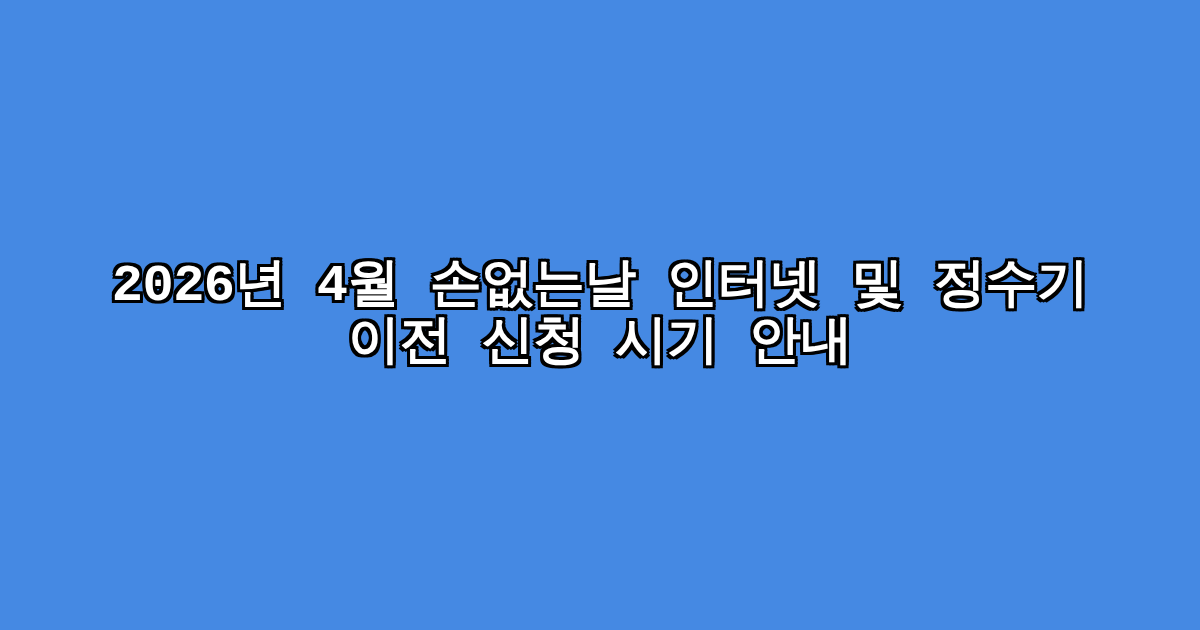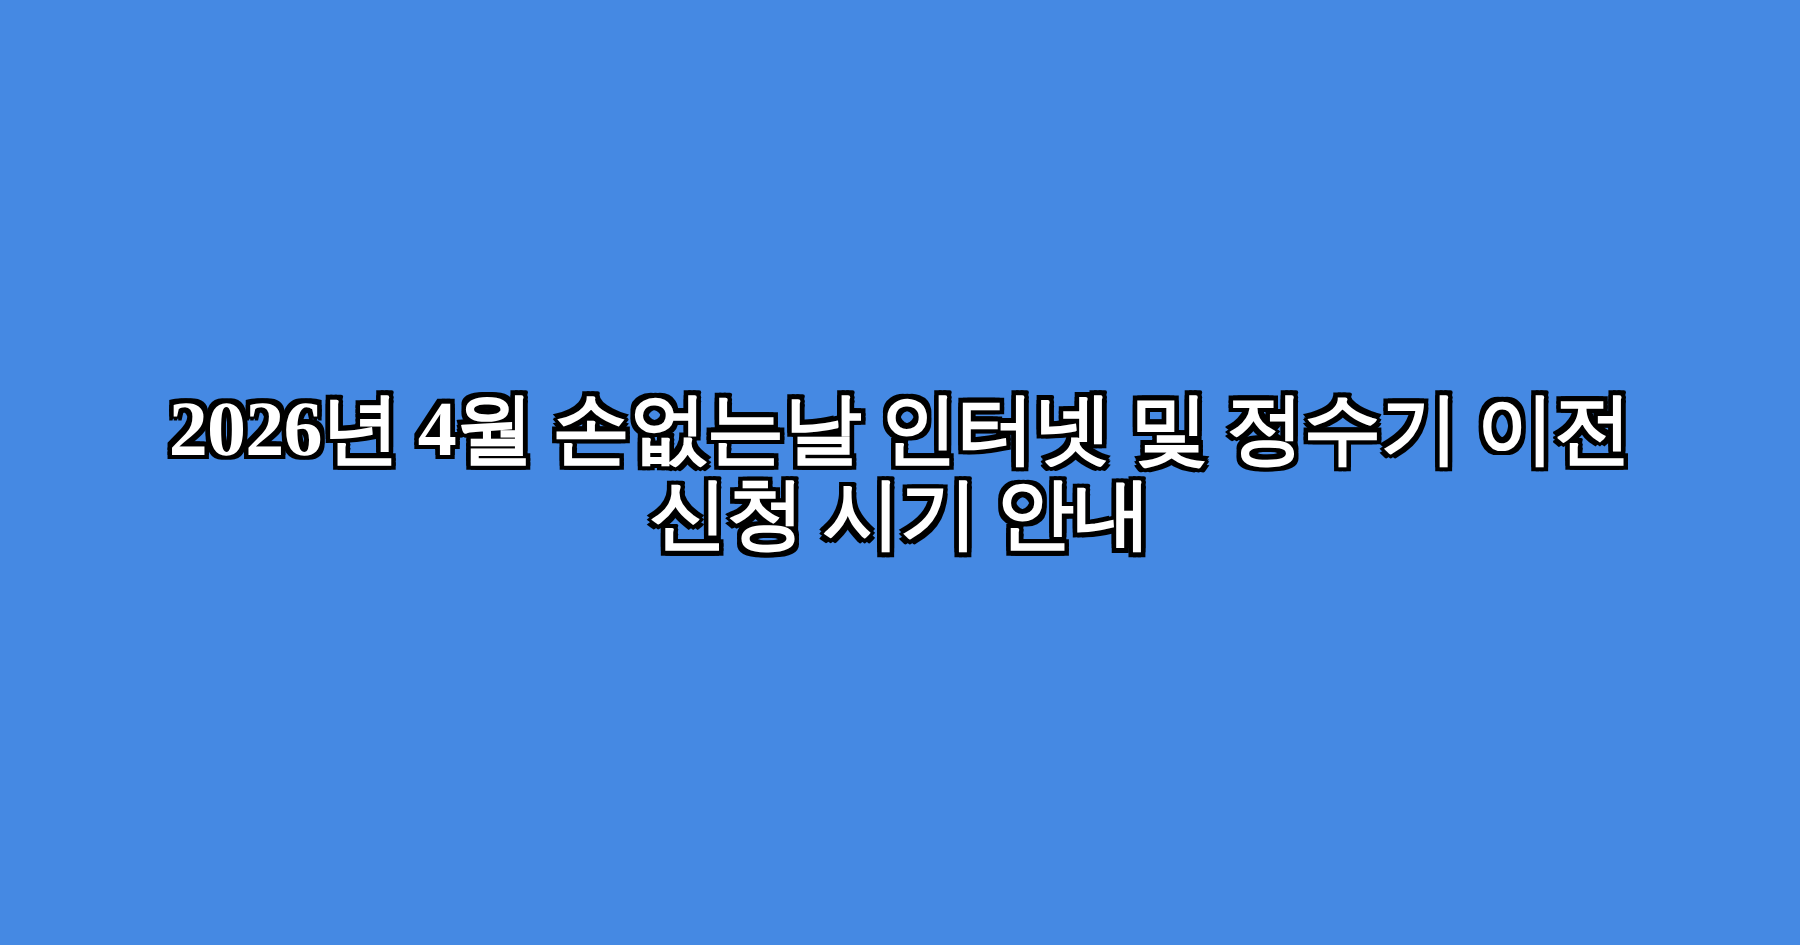--- a/index.html
+++ b/index.html
@@ -27,21 +27,21 @@
     justify-content: center;
     padding: 0 56px;
   }
 
   
   .headline {
     margin: 0;
     width: 100%;
     max-width: 1060px;
     text-align: center;
-    font-family: Liberation Serif, serif;
+    font-family: Liberation Mono, monospace;
     font-size: 52px;
     font-weight: 700;
     line-height: 57px;
     letter-spacing: -0.5px;
     word-break: keep-all;
     color: #ffffff;
     
     -webkit-text-stroke: 3px #000000;
     paint-order: stroke fill;
     text-shadow:

